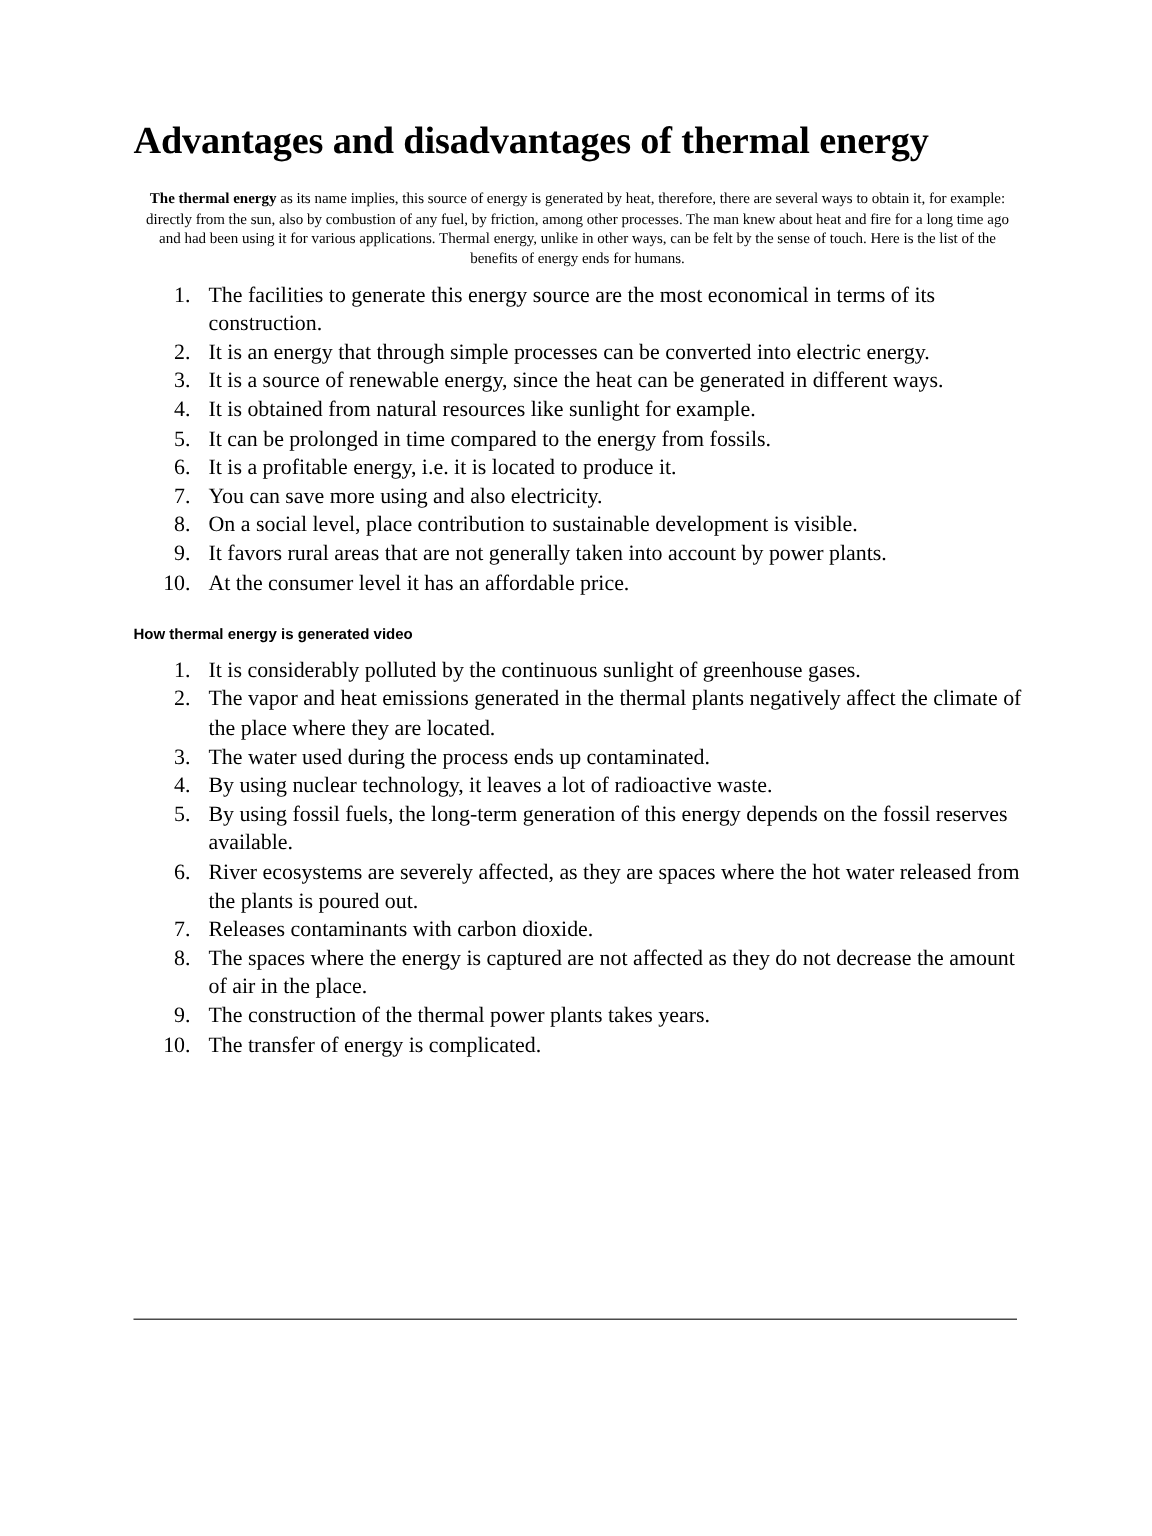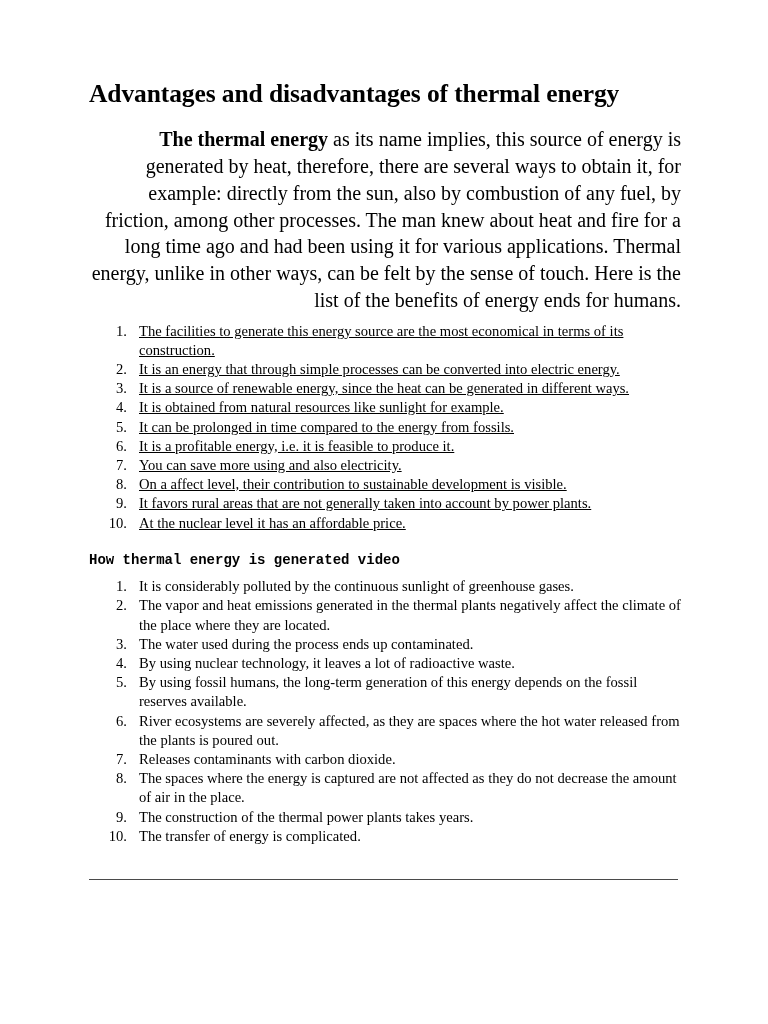--- a/index.html
+++ b/index.html
@@ -38,24 +38,24 @@
     font-size: 25.5px;
     font-weight: bold;
     line-height: 1.22;
     margin: 0 0 0 0;
     letter-spacing: -0.1px;
     font-family: "Liberation Serif", "DejaVu Serif", serif;
   }
 
   
   .para {
-    font-size: 20px;
+    font-size: 10px;
     line-height: 1.34;
     margin: 17px 0 0 0;
-    text-align: right;
+    text-align: center;
   }
   .para .lead {
     font-weight: bold;
   }
 
   .para-video {
     font-size: 14.6px;
     line-height: 1.34;
     margin: 19px 0 0 0;
   }
@@ -66,25 +66,25 @@
     font-weight: bold;
     line-height: 1.2;
     margin: 17px 0 0 0;
     font-family: "Liberation Serif", "DejaVu Serif", serif;
   }
   .h2.second {
     margin-top: 25px;
   }
 
   .h3 {
-    font-size: 14px;
+    font-size: 10px;
     font-weight: bold;
     line-height: 1.25;
     margin: 19px 0 0 0;
-    font-family: Liberation Mono, monospace;
+    font-family: Liberation Sans, sans-serif;
   }
 
   
   ol.numlist {
     margin: 8px 0 0 0;
     padding: 0;
     list-style: none;
     counter-reset: li;
   }
   ol.numlist > li {
@@ -100,21 +100,20 @@
     position: absolute;
     left: 0;
     top: 0;
     width: 38px;
     text-align: right;
     font-size: 14.6px;
     line-height: 1.315;
   }
   ol.numlist.advantages > li {
     padding-left: 50px;
-    text-decoration: underline;
   }
 
   
   .bottom-rule {
     position: absolute;
     left: 89px;
     top: 879px;
     width: 589px;
     height: 0;
     border: none;
@@ -132,37 +131,37 @@
 
     <p class="para"><span class="lead">The thermal energy</span><span> as its name implies, this source of energy is generated by heat, therefore, there are several ways to obtain it, for example: directly from the sun, also by combustion of any fuel, by friction, among other processes. The man knew about heat and fire for a long time ago and had been using it for various applications. Thermal energy, unlike in other ways, can be felt by the sense of touch. Here is the list of the benefits of energy ends for humans.</span></p>
 
 
     <ol class="numlist advantages">
       <li>The facilities to generate this energy source are the most economical in terms of its construction.</li>
       <li>It is an energy that through simple processes can be converted into electric energy.</li>
       <li>It is a source of renewable energy, since the heat can be generated in different ways.</li>
       <li>It is obtained from natural resources like sunlight for example.</li>
       <li>It can be prolonged in time compared to the energy from fossils.</li>
-      <li>It is a profitable energy, i.e. it is feasible to produce it.</li>
+      <li>It is a profitable energy, i.e. it is located to produce it.</li>
       <li>You can save more using and also electricity.</li>
-      <li>On a affect level, their contribution to sustainable development is visible.</li>
+      <li>On a social level, place contribution to sustainable development is visible.</li>
       <li>It favors rural areas that are not generally taken into account by power plants.</li>
-      <li>At the nuclear level it has an affordable price.</li>
+      <li>At the consumer level it has an affordable price.</li>
     </ol>
 
     <h3 class="h3">How thermal energy is generated video</h3>
 
 
 
     <ol class="numlist disadvantages">
       <li>It is considerably polluted by the continuous sunlight of greenhouse gases.</li>
       <li>The vapor and heat emissions generated in the thermal plants negatively affect the climate of the place where they are located.</li>
       <li>The water used during the process ends up contaminated.</li>
       <li>By using nuclear technology, it leaves a lot of radioactive waste.</li>
-      <li>By using fossil humans, the long-term generation of this energy depends on the fossil reserves available.</li>
+      <li>By using fossil fuels, the long-term generation of this energy depends on the fossil reserves available.</li>
       <li>River ecosystems are severely affected, as they are spaces where the hot water released from the plants is poured out.</li>
       <li>Releases contaminants with carbon dioxide.</li>
       <li>The spaces where the energy is captured are not affected as they do not decrease the amount of air in the place.</li>
       <li>The construction of the thermal power plants takes years.</li>
       <li>The transfer of energy is complicated.</li>
     </ol>
 
   </div>
 
   <hr class="bottom-rule">

